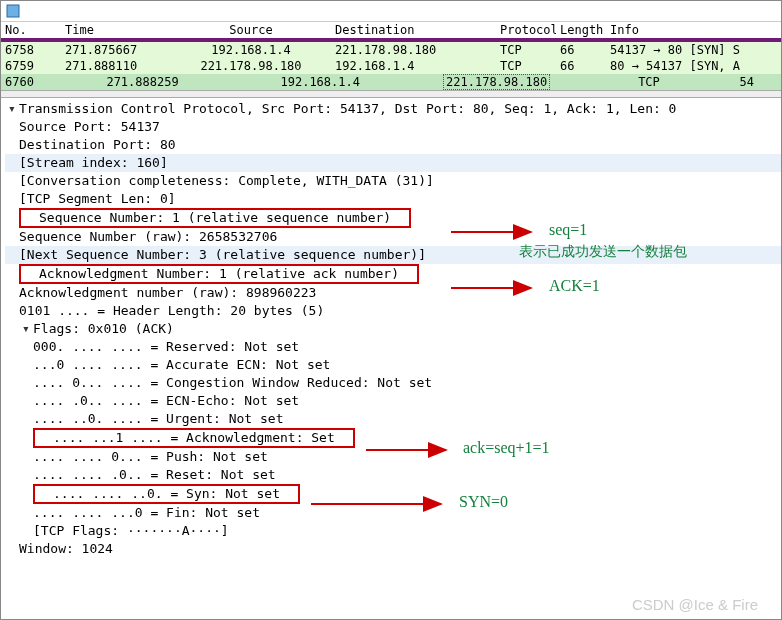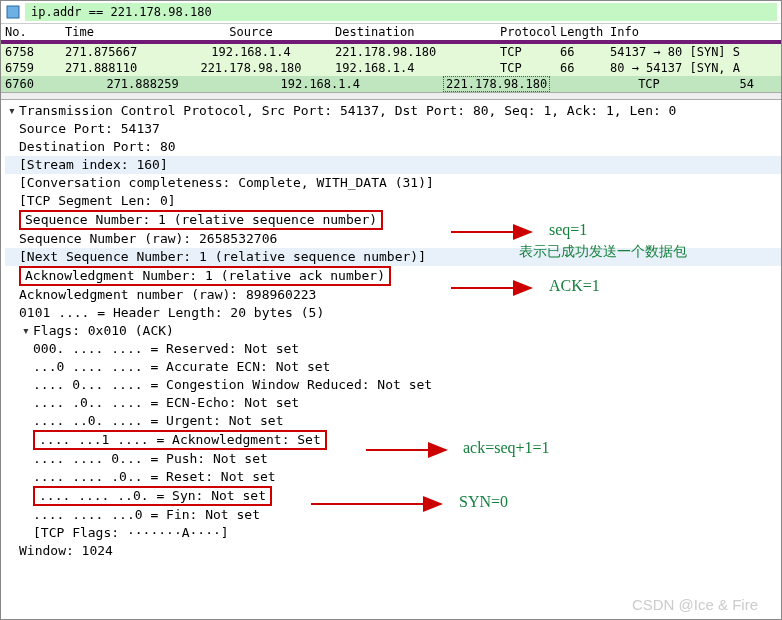--- a/index.html
+++ b/index.html
@@ -69,21 +69,21 @@
   color: #000;
 }
 .tree .row { display: flex; align-items: center; }
 .tree .caret { width: 14px; display: inline-block; text-align: center; color: #333; }
 .tree .lvl1 { padding-left: 14px; }
 .tree .lvl2 { padding-left: 28px; }
 .hl-blue { background: #e8f0fa; }
 .boxed {
   display: inline-block;
   border: 2px solid #cc0000;
-  padding: 0 4px;
+  padding: 0 18px;
   line-height: 16px;
 }
 .annot {
   position: absolute;
   color: #15803d;
   font-size: 16px;
   font-family: "Times New Roman", serif;
   white-space: nowrap;
 }
 .annot-cn {
@@ -101,21 +101,20 @@
 </style>
 </head>
 <body>
 
 <div class="filter-bar">
   <span class="filter-icon">
     <svg width="14" height="14" viewBox="0 0 14 14">
         <rect x="1" y="1" width="12" height="12" fill="#6db0e4" stroke="#2a6aa0"></rect>
       </svg>
   </span>
-  <input class="filter-input" value="ip.addr == 221.178.98.180" style="">
 </div>
 
 <div class="header-row">
   <div class="col-no">No.</div>
   <div class="col-time">Time</div>
   <div class="col-src">Source</div>
   <div class="col-dst">Destination</div>
   <div class="col-proto">Protocol</div>
   <div class="col-len">Length</div>
   <div class="col-info">Info</div>
@@ -170,21 +169,21 @@
   <div class="row lvl1">
       <span>[TCP Segment Len: 0]</span>
     </div>
   <div class="row lvl1">
       <span class="boxed">Sequence Number: 1    (relative sequence number)</span>
     </div>
   <div class="row lvl1">
       <span>Sequence Number (raw): 2658532706</span>
     </div>
   <div class="row lvl1 hl-blue">
-      <span>[Next Sequence Number: 1    (relative sequence number)]</span>
+      <span>[Next Sequence Number: 3    (relative sequence number)]</span>
     </div>
   <div class="row lvl1">
       <span class="boxed">Acknowledgment Number: 1    (relative ack number)</span>
     </div>
   <div class="row lvl1">
       <span>Acknowledgment number (raw): 898960223</span>
     </div>
   <div class="row lvl1">
       <span>0101 .... = Header Length: 20 bytes (5)</span>
     </div>

